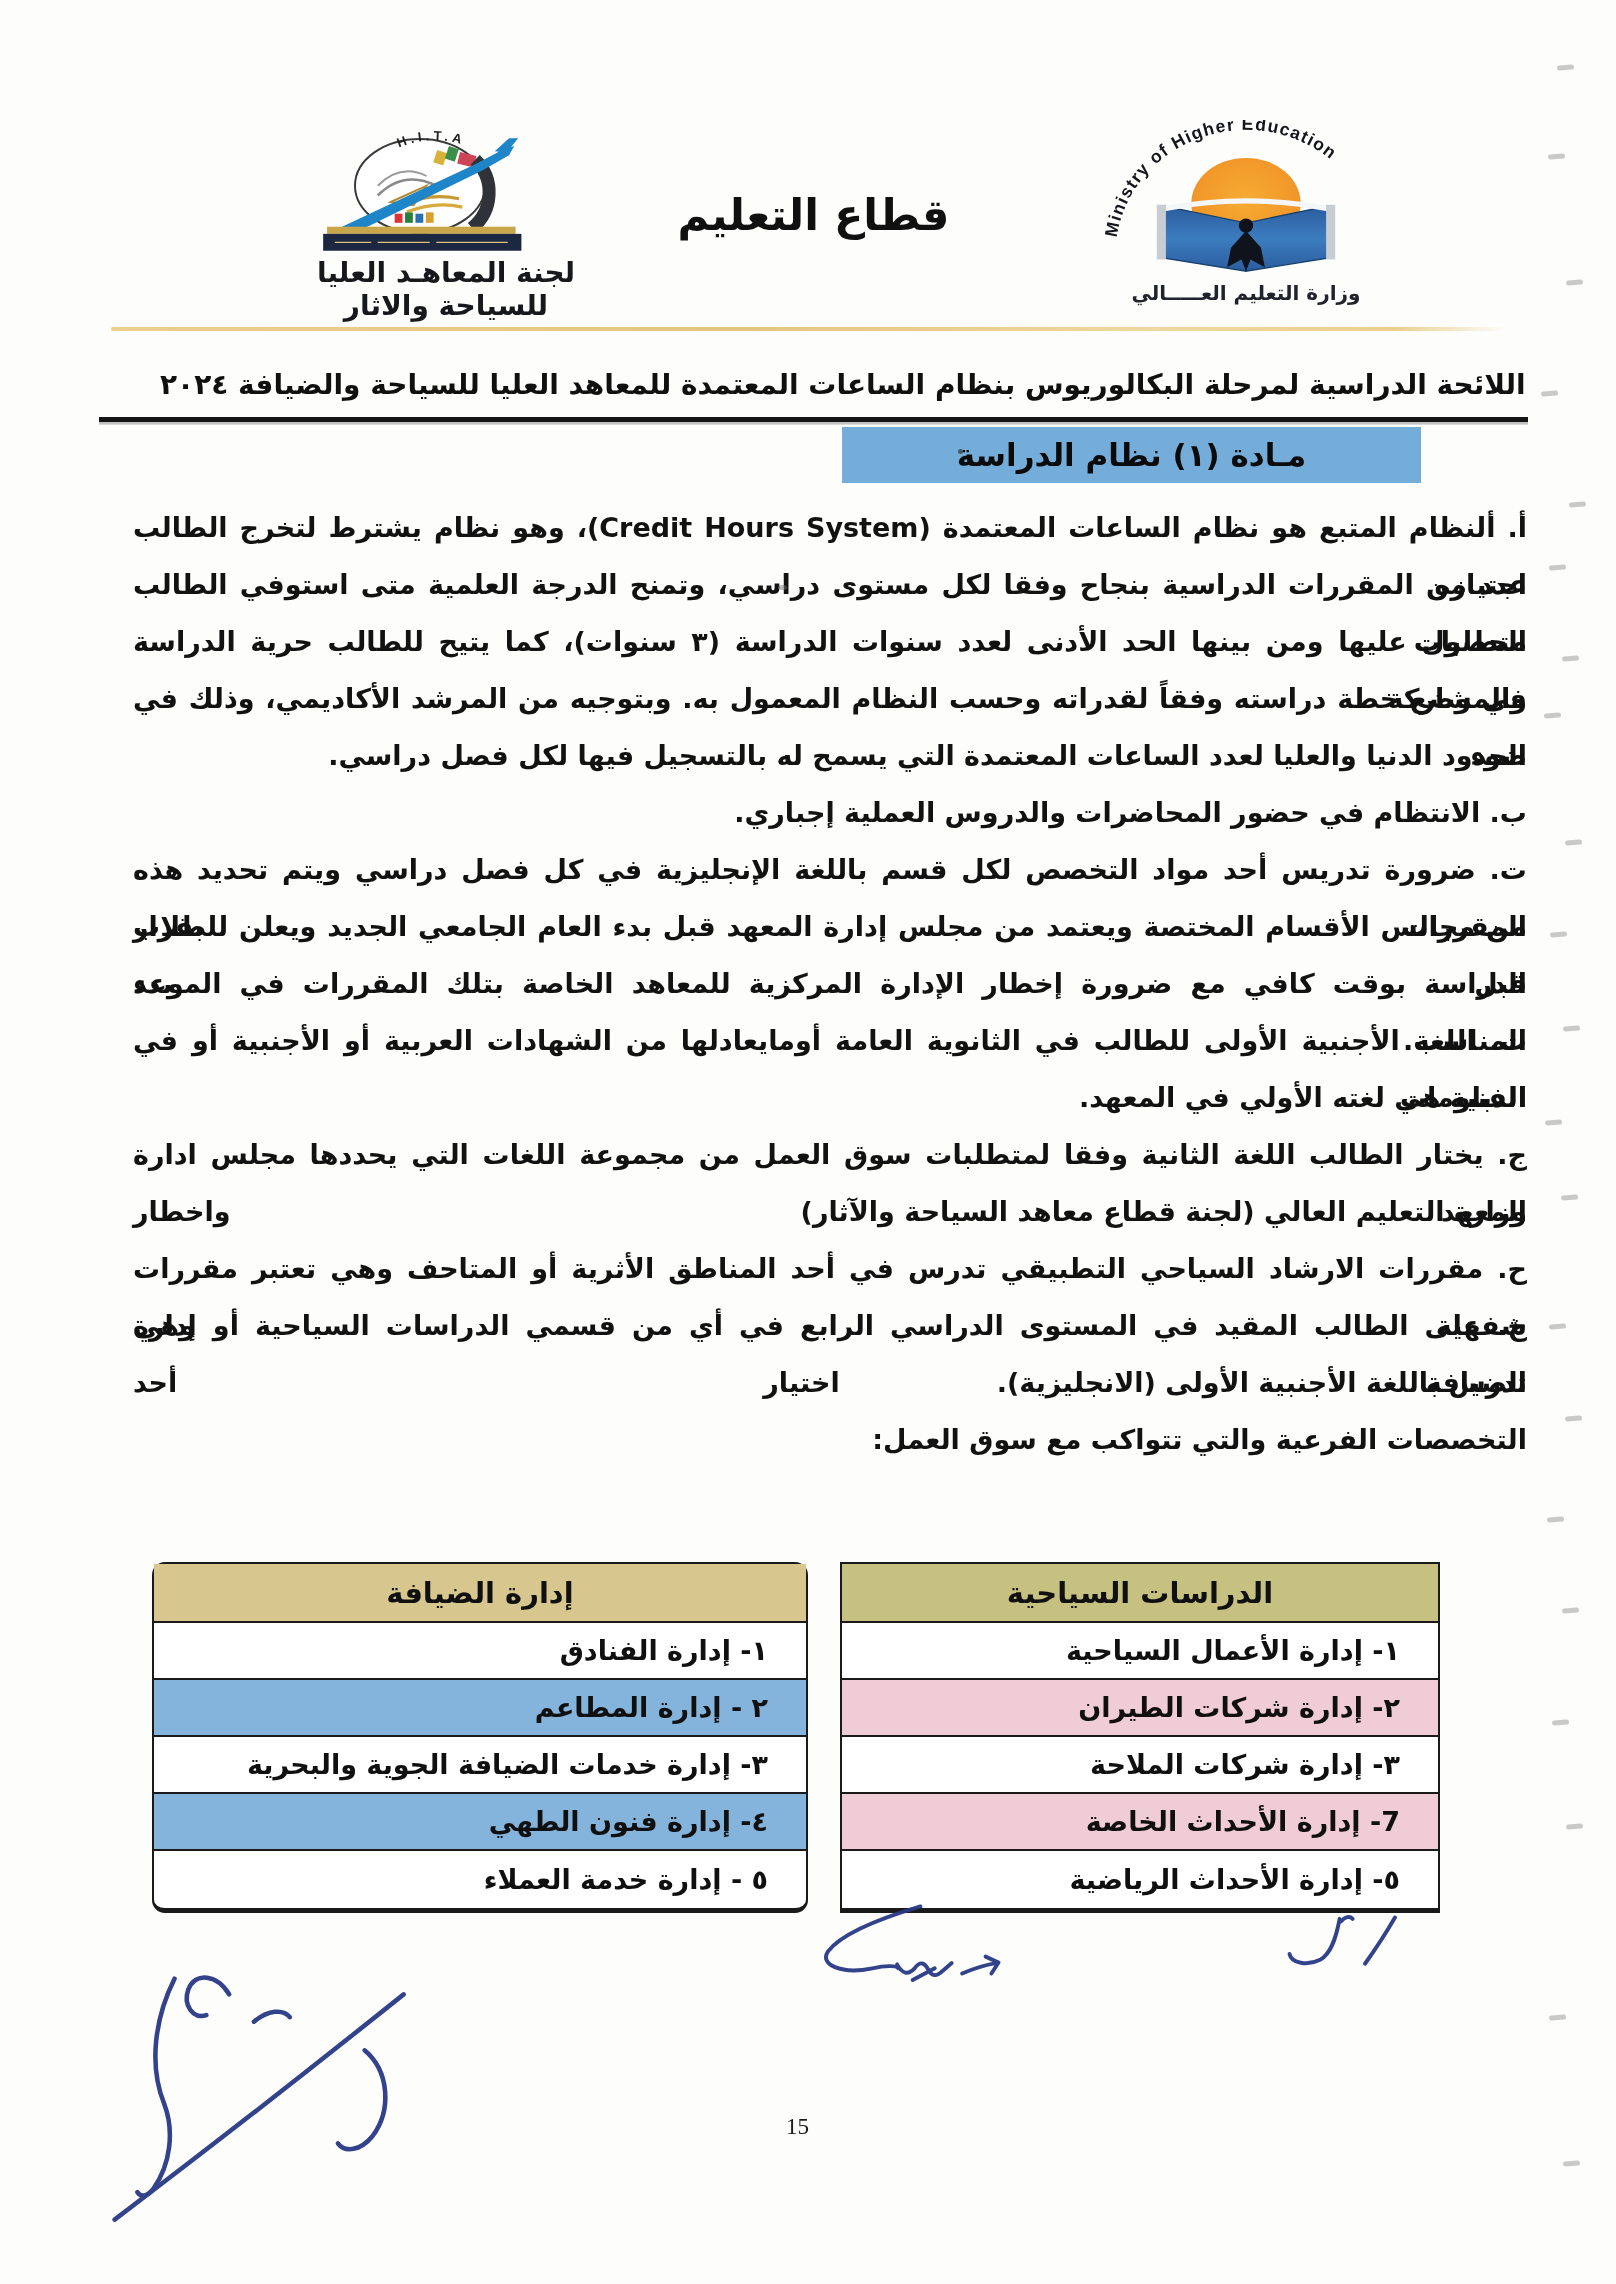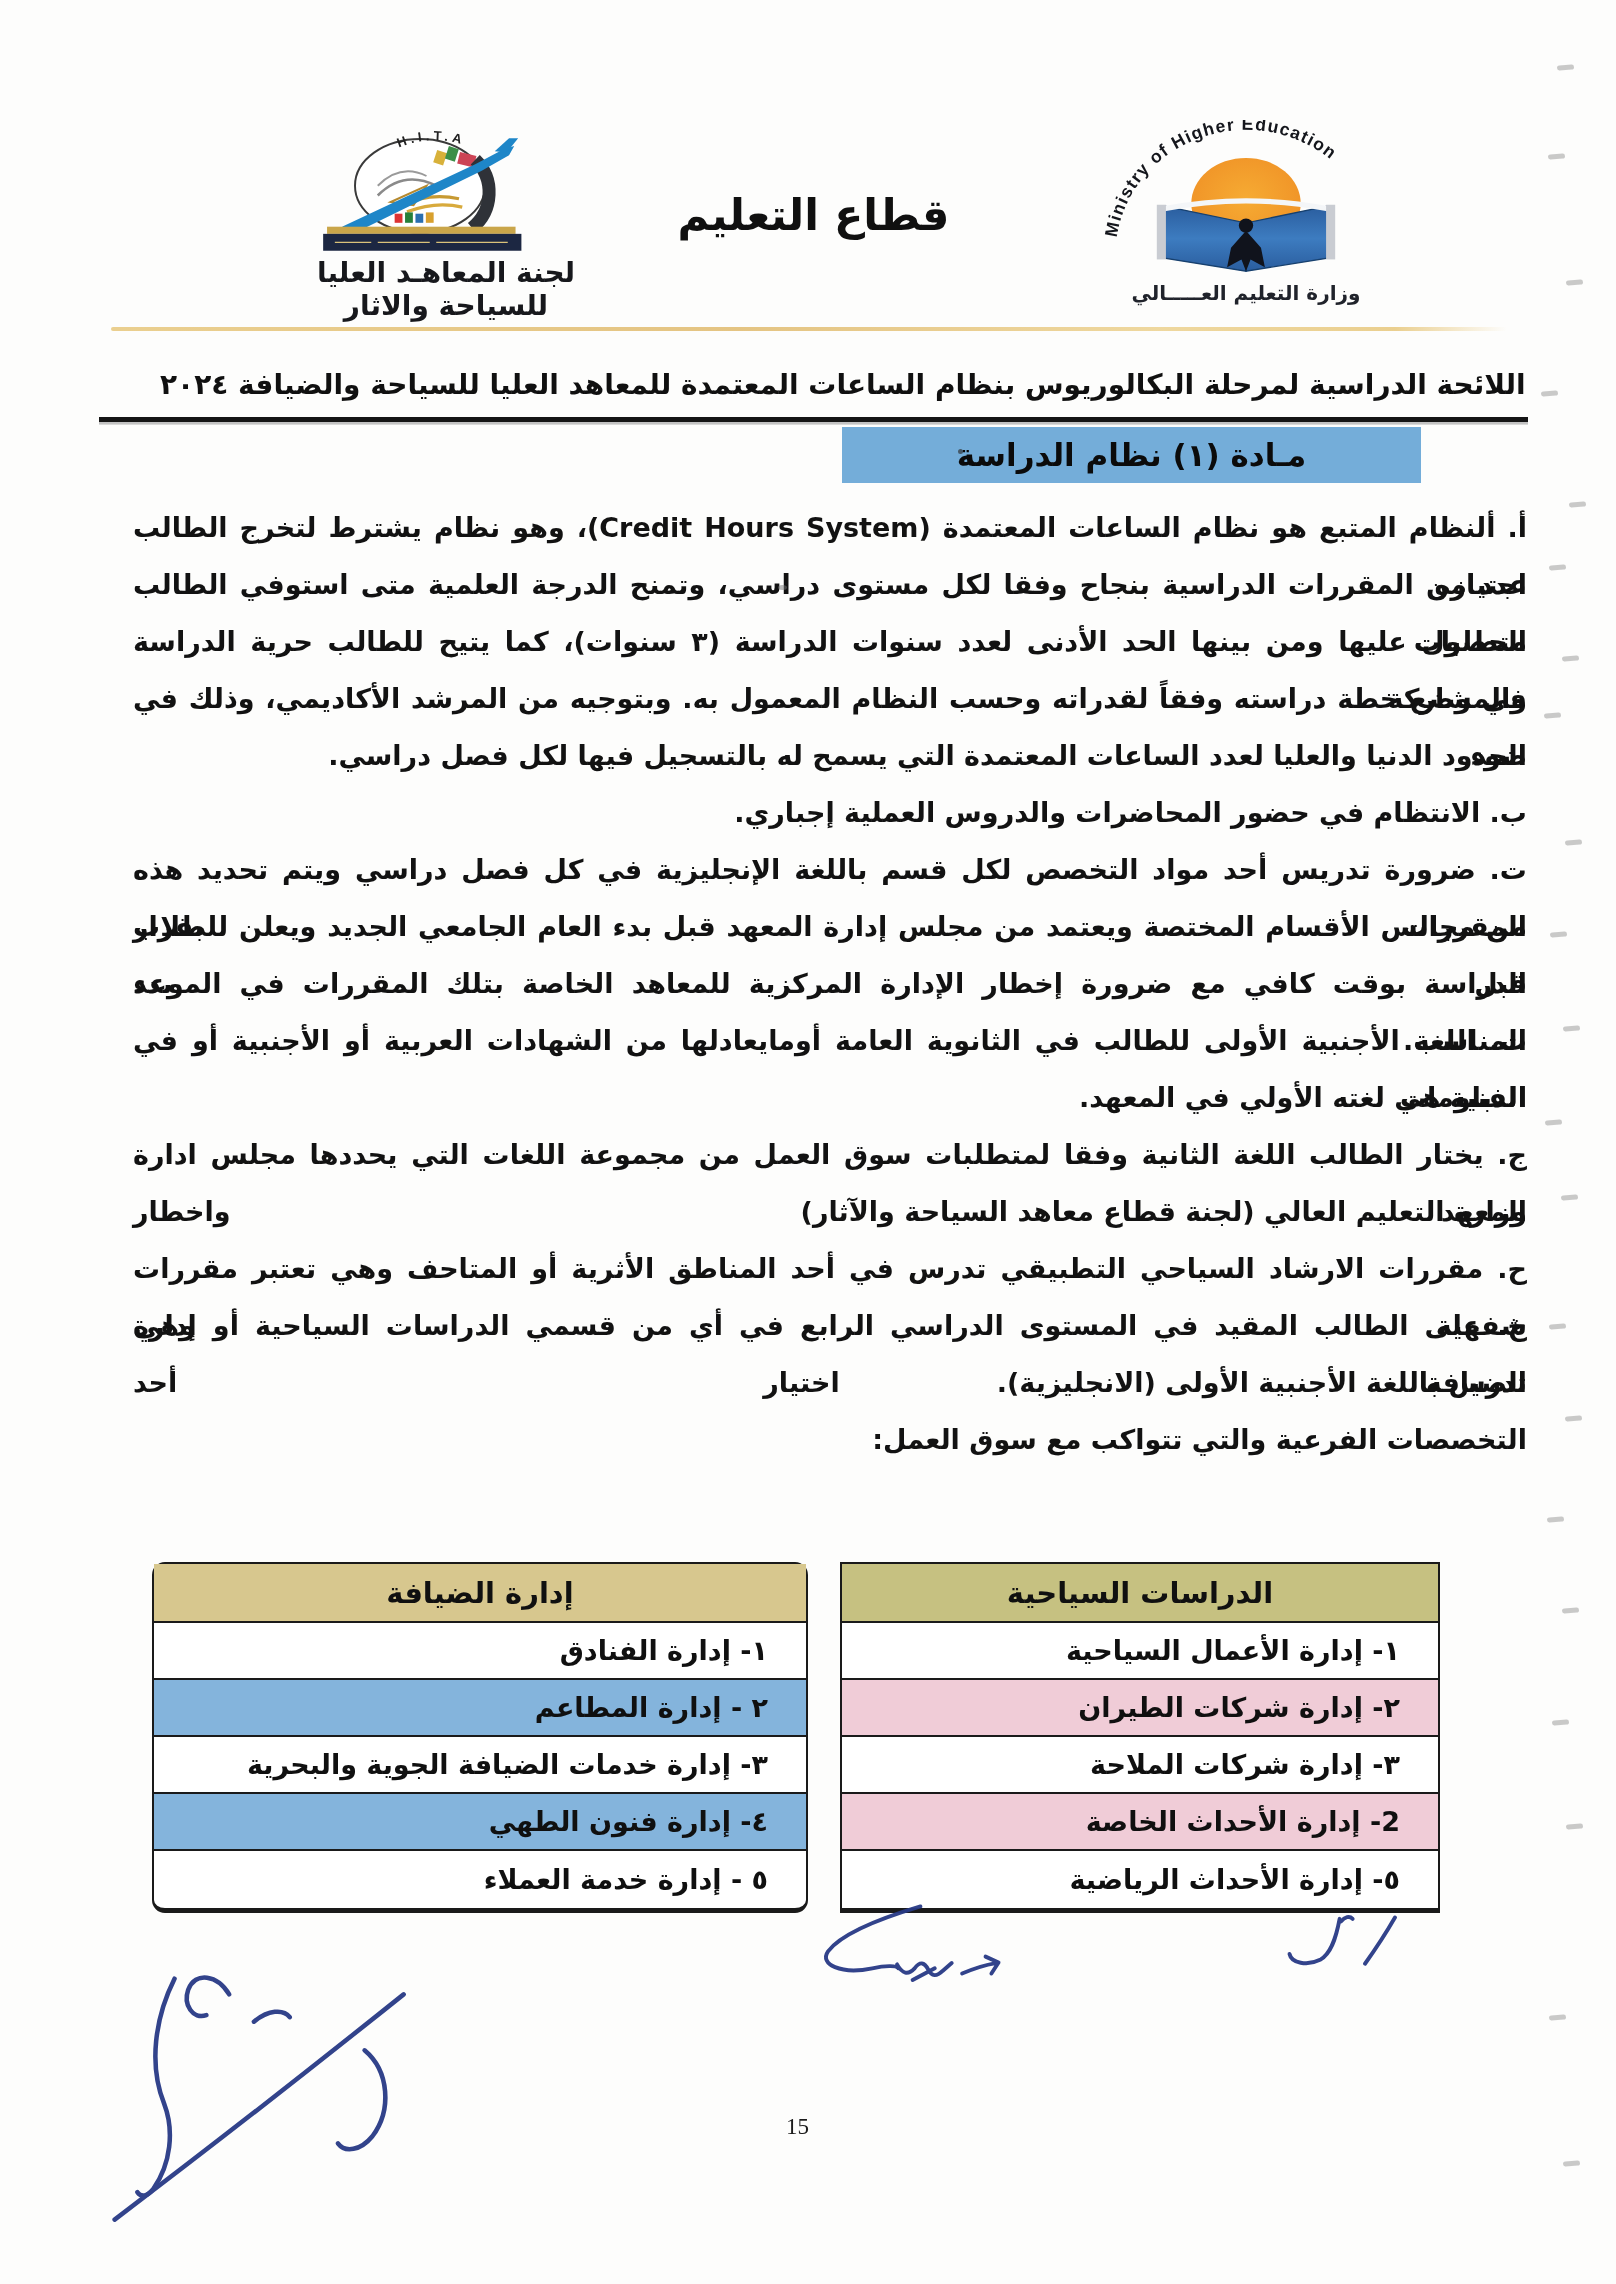--- a/index.html
+++ b/index.html
@@ -209,21 +209,21 @@
       <div class="bline">تدرس باللغة الأجنبية الأولى (الانجليزية).</div>
       <div class="bline">التخصصات الفرعية والتي تتواكب مع سوق العمل:</div>
     </div>
 
   <div class="spec-table" id="table-tourism">
     <div class="thead">الدراسات السياحية</div>
     <div>
         <div class="trow">١- إدارة الأعمال السياحية</div>
         <div class="trow alt">٢- إدارة شركات الطيران</div>
         <div class="trow">٣- إدارة شركات الملاحة</div>
-        <div class="trow alt">2- إدارة الأحداث الخاصة</div>
+        <div class="trow alt">7- إدارة الأحداث الخاصة</div>
         <div class="trow">٥- إدارة الأحداث الرياضية</div>
       </div>
   </div>
 
   <div class="spec-table" id="table-hospitality">
     <div class="thead">إدارة الضيافة</div>
     <div>
         <div class="trow">١- إدارة الفنادق</div>
         <div class="trow alt">٢ - إدارة المطاعم</div>
         <div class="trow">٣- إدارة خدمات الضيافة الجوية والبحرية</div>

